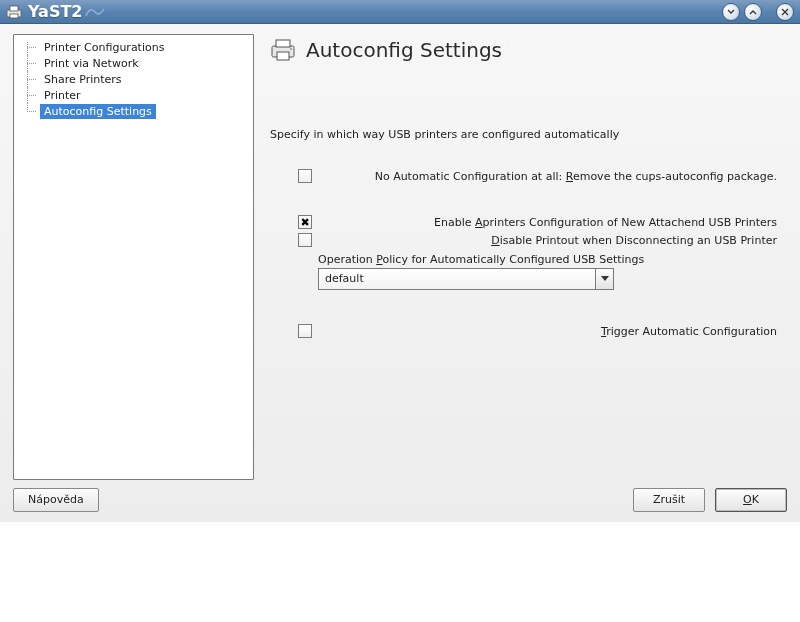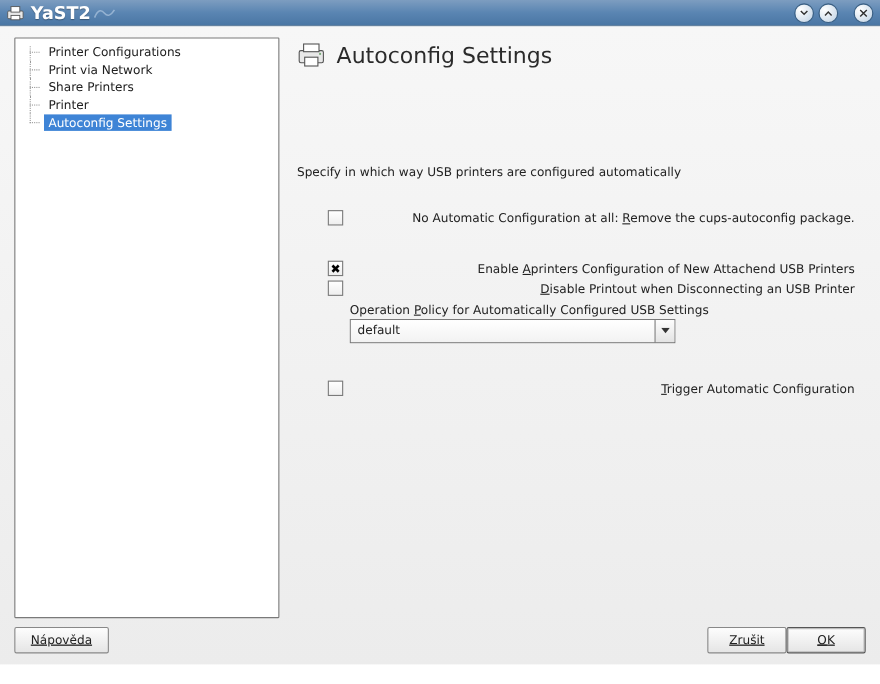--- a/index.html
+++ b/index.html
@@ -30,21 +30,21 @@
     display: flex; align-items: center; justify-content: center;
     font-size: 10px; color: #333;
   }
   .titlebar .ctrl-btn.last { margin-left: 14px; }
   .deco-swirl {
     width: 22px; height: 16px; margin-left: 2px;
     opacity: .5;
   }
 
   .window-body {
-    height: 580px;
+    height: 498px;
     background: linear-gradient(to bottom, #f7f7f7, #ececec);
     padding: 10px 13px 10px 13px;
     display: flex;
     flex-direction: column;
   }
 
   .main {
     flex: 1;
     display: flex;
     gap: 14px;
@@ -104,21 +104,21 @@
     gap: 10px;
     margin-bottom: 4px;
   }
   .heading h1 {
     font-size: 20px;
     font-weight: normal;
     color: #2b2b2b;
   }
   .printer-icon-lg svg { display:block; }
 
-  .desc { margin-top: 84px; color: #222; }
+  .desc { margin-top: 62px; color: #222; }
 
   .opt-block { margin-top: 24px; padding-left: 28px; }
   .checkbox-row {
     display: flex;
     align-items: center;
     gap: 6px;
     margin: 4px 0;
     color: #222;
     justify-content: space-between;
   }
@@ -146,22 +146,22 @@
     width: 18px;
     border-left: 1px solid #7a7a7a;
     background: linear-gradient(#fdfdfd,#e3e3e3);
     display:flex; align-items:center; justify-content:center;
   }
 
   .bottom-bar {
     height: 32px;
     display: flex;
     align-items: center;
+    gap: 10px;
     padding-top: 8px;
-    text-decoration: underline;
   }
   .bottom-bar .spacer { flex: 1; }
   .btn {
     min-width: 72px;
     height: 24px;
     padding: 0 14px;
     border: 1px solid #888;
     background: linear-gradient(#fdfdfd,#e5e5e5);
     border-radius: 2px;
     font-size: 11px;

